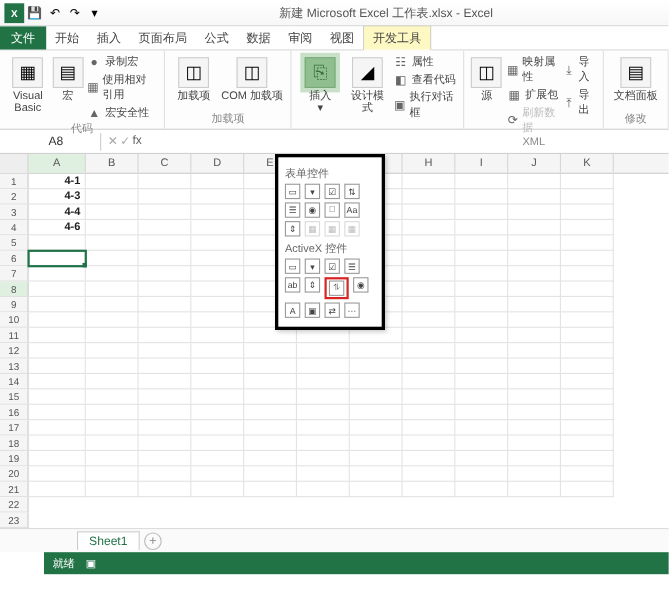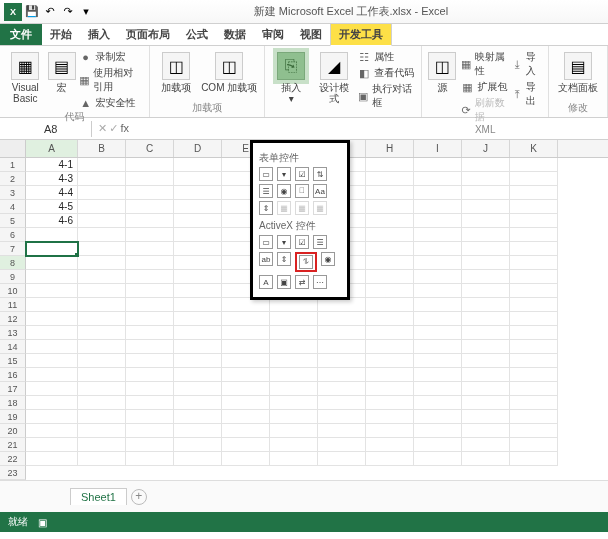--- a/index.html
+++ b/index.html
@@ -2,24 +2,24 @@
 <html><head>
 <meta charset="utf-8">
 <style>
 * { margin: 0; padding: 0; box-sizing: border-box; font-family: "Microsoft YaHei", "Segoe UI", sans-serif; }
 body { width: 608px; height: 539px; background: #fff; font-size: 11px; overflow: hidden; position: relative; }
 .titlebar { height: 24px; background: linear-gradient(#fff,#f7f7f7); display: flex; align-items: center; border-bottom: 1px solid #d0d0d0; }
 .qat { display: flex; gap: 2px; padding-left: 4px; align-items: center; }
 .qat-icon { width: 16px; height: 16px; display: flex; align-items: center; justify-content: center; font-size: 11px; }
 .xl-logo { background:#217346; color:#fff; font-weight:bold; font-size:9px; width:18px; height:18px; display:flex; align-items:center; justify-content:center; }
 .title { flex:1; text-align:center; color:#555; font-size:11px; }
-.tabs { height: 22px; background:#fff; display:flex; align-items:flex-end; border-bottom:1px solid #d0d0d0;font-weight:bold; }
+.tabs { height: 22px; background:#fff; display:flex; align-items:flex-end; border-bottom:1px solid #d0d0d0; }
 .tab-file { background:#217346; color:#fff; padding:3px 10px; font-size:11px; }
 .tab { padding:3px 8px; color:#444; font-size:11px; cursor:pointer; }
-.tab.active { border:1px solid #d0d0d0; border-bottom:1px solid #fff; margin-bottom:-1px; background:#fde047;text-align:center; }
+.tab.active { border:1px solid #d0d0d0; border-bottom:1px solid #fff; margin-bottom:-1px; background:#fef9c3;text-align:center; }
 .ribbon { height: 72px; background:#fdfdfd; border-bottom:1px solid #d0d0d0; display:flex; position:relative; }
 .rgroup { border-right:1px solid #e0e0e0; padding:2px 6px 0 6px; display:flex; flex-direction:column; justify-content:space-between; }
 .rgroup-content { display:flex; gap:4px; align-items:flex-start; flex:1; }
 .rgroup-label { text-align:center; color:#888; font-size:10px; padding-bottom:2px; }
 .bigbtn { display:flex; flex-direction:column; align-items:center; width:46px; padding-top:4px; cursor:pointer; }
 .bigbtn .ico { width:28px; height:28px; border:1px solid #ccc; background:#f5f5f5; display:flex; align-items:center; justify-content:center; font-size:16px; }
 .bigbtn .lbl { font-size:10px; color:#444; text-align:center; line-height:11px; margin-top:2px; }
 .bigbtn.insert .ico { background:#8fbf8f; border-color:#7aa87a; color:#3a6a3a; box-shadow:0 0 0 4px #c8e0c8; }
 .smallrow { display:flex; align-items:center; gap:3px; font-size:10px; color:#444; line-height:14px; cursor:pointer; }
 .smallrow .si { width:14px; height:14px; display:flex; align-items:center; justify-content:center; font-size:11px; color:#666; }
@@ -33,29 +33,29 @@
 .grid-wrap { position:relative; height:340px; overflow:hidden; }
 .col-headers { display:flex; height:18px; border-bottom:1px solid #ccc; background:#f5f5f5; }
 .corner { width:26px; border-right:1px solid #ccc; background:#eee; }
 .ch { width:48px; border-right:1px solid #d6d6d6; text-align:center; font-size:10px; color:#555; line-height:18px; }
 .ch.A { width:52px; background:#e0f0e0;}
 .rows { display:flex; }
 .row-headers { display:flex; flex-direction:column; }
 .rh { width:26px; height:14px; border-right:1px solid #ccc; border-bottom:1px solid #e0e0e0; background:#f5f5f5; text-align:center; font-size:9px; color:#555; line-height:14px; }
 .rh.sel { background:#e0f0e0; }
 .cells { position:relative; }
-.cell-row { display:flex; height:14px; }
+.cell-row { display:flex; height:14px;font-weight:bold; }
 .cell { width:48px; height:14px; border-right:1px solid #e3e3e3; border-bottom:1px solid #e3e3e3; font-size:10px; text-align:right; padding-right:4px; line-height:14px; color:#222; }
 .cell.A { width:52px; }
 .sel-cell { outline:2px solid #1f7246; outline-offset:-1px; }
 .sel-handle { position:absolute; width:4px; height:4px; background:#1f7246; right:-2px; bottom:-2px; }
-.sheet-tabs { height:32px; border-top:1px solid #ddd; display:flex; align-items:center; background:#fafafa; padding-left:70px; gap:4px; }
+.sheet-tabs { height:22px; border-top:1px solid #ddd; display:flex; align-items:center; background:#fafafa; padding-left:70px; gap:4px; }
 .sheet-tab { padding:2px 10px; border:1px solid #ccc; border-bottom:none; background:#fff; font-size:11px; color:#217346;}
 .plus { width:16px; height:16px; border:1px solid #bbb; border-radius:50%; text-align:center; line-height:13px; color:#888; font-size:12px; }
-.status { height:20px; background:#217346; color:#fff; display:flex; align-items:center; padding:0 8px; gap:10px; font-size:10px; }
+.status { height:20px; background:#217346; color:#fff; display:flex; align-items:center; padding:0 8px; gap:10px; font-size:10px;margin-left:40px; }
 .dropdown { position:absolute; left:250px; top:0; width:100px; background:#fff; border:3px solid #000000; box-shadow:2px 2px 4px rgba(0,0,0,.2); padding:4px 6px 8px 6px; z-index:10; }
 .dropdown .sect { font-size:10px; color:#666; padding:4px 0 2px 0; }
 .ctrl-grid { display:flex; flex-wrap:wrap; gap:3px 4px; }
 .ctrl { width:14px; height:14px; border:1px solid #999; background:#fff; display:flex; align-items:center; justify-content:center; font-size:8px; color:#444; cursor:pointer;}
 .redbox { border:2px solid #d92222; padding:1px 2px; }
 </style>
 </head>
 <body>
 
 <div class="titlebar">
@@ -283,33 +283,20 @@
           <div class="cell"></div>
           <div class="cell"></div>
           <div class="cell"></div>
           <div class="cell"></div>
           <div class="cell"></div>
           <div class="cell"></div>
           <div class="cell"></div>
           <div class="cell"></div>
         </div>
         <div class="cell-row">
-          <div class="cell A">4-5</div>
-          <div class="cell"></div>
-          <div class="cell"></div>
-          <div class="cell"></div>
-          <div class="cell"></div>
-          <div class="cell"></div>
-          <div class="cell"></div>
-          <div class="cell"></div>
-          <div class="cell"></div>
-          <div class="cell"></div>
-          <div class="cell"></div>
-        </div>
-        <div class="cell-row">
           <div class="cell A">4-6</div>
           <div class="cell"></div>
           <div class="cell"></div>
           <div class="cell"></div>
           <div class="cell"></div>
           <div class="cell"></div>
           <div class="cell"></div>
           <div class="cell"></div>
           <div class="cell"></div>
           <div class="cell"></div>

